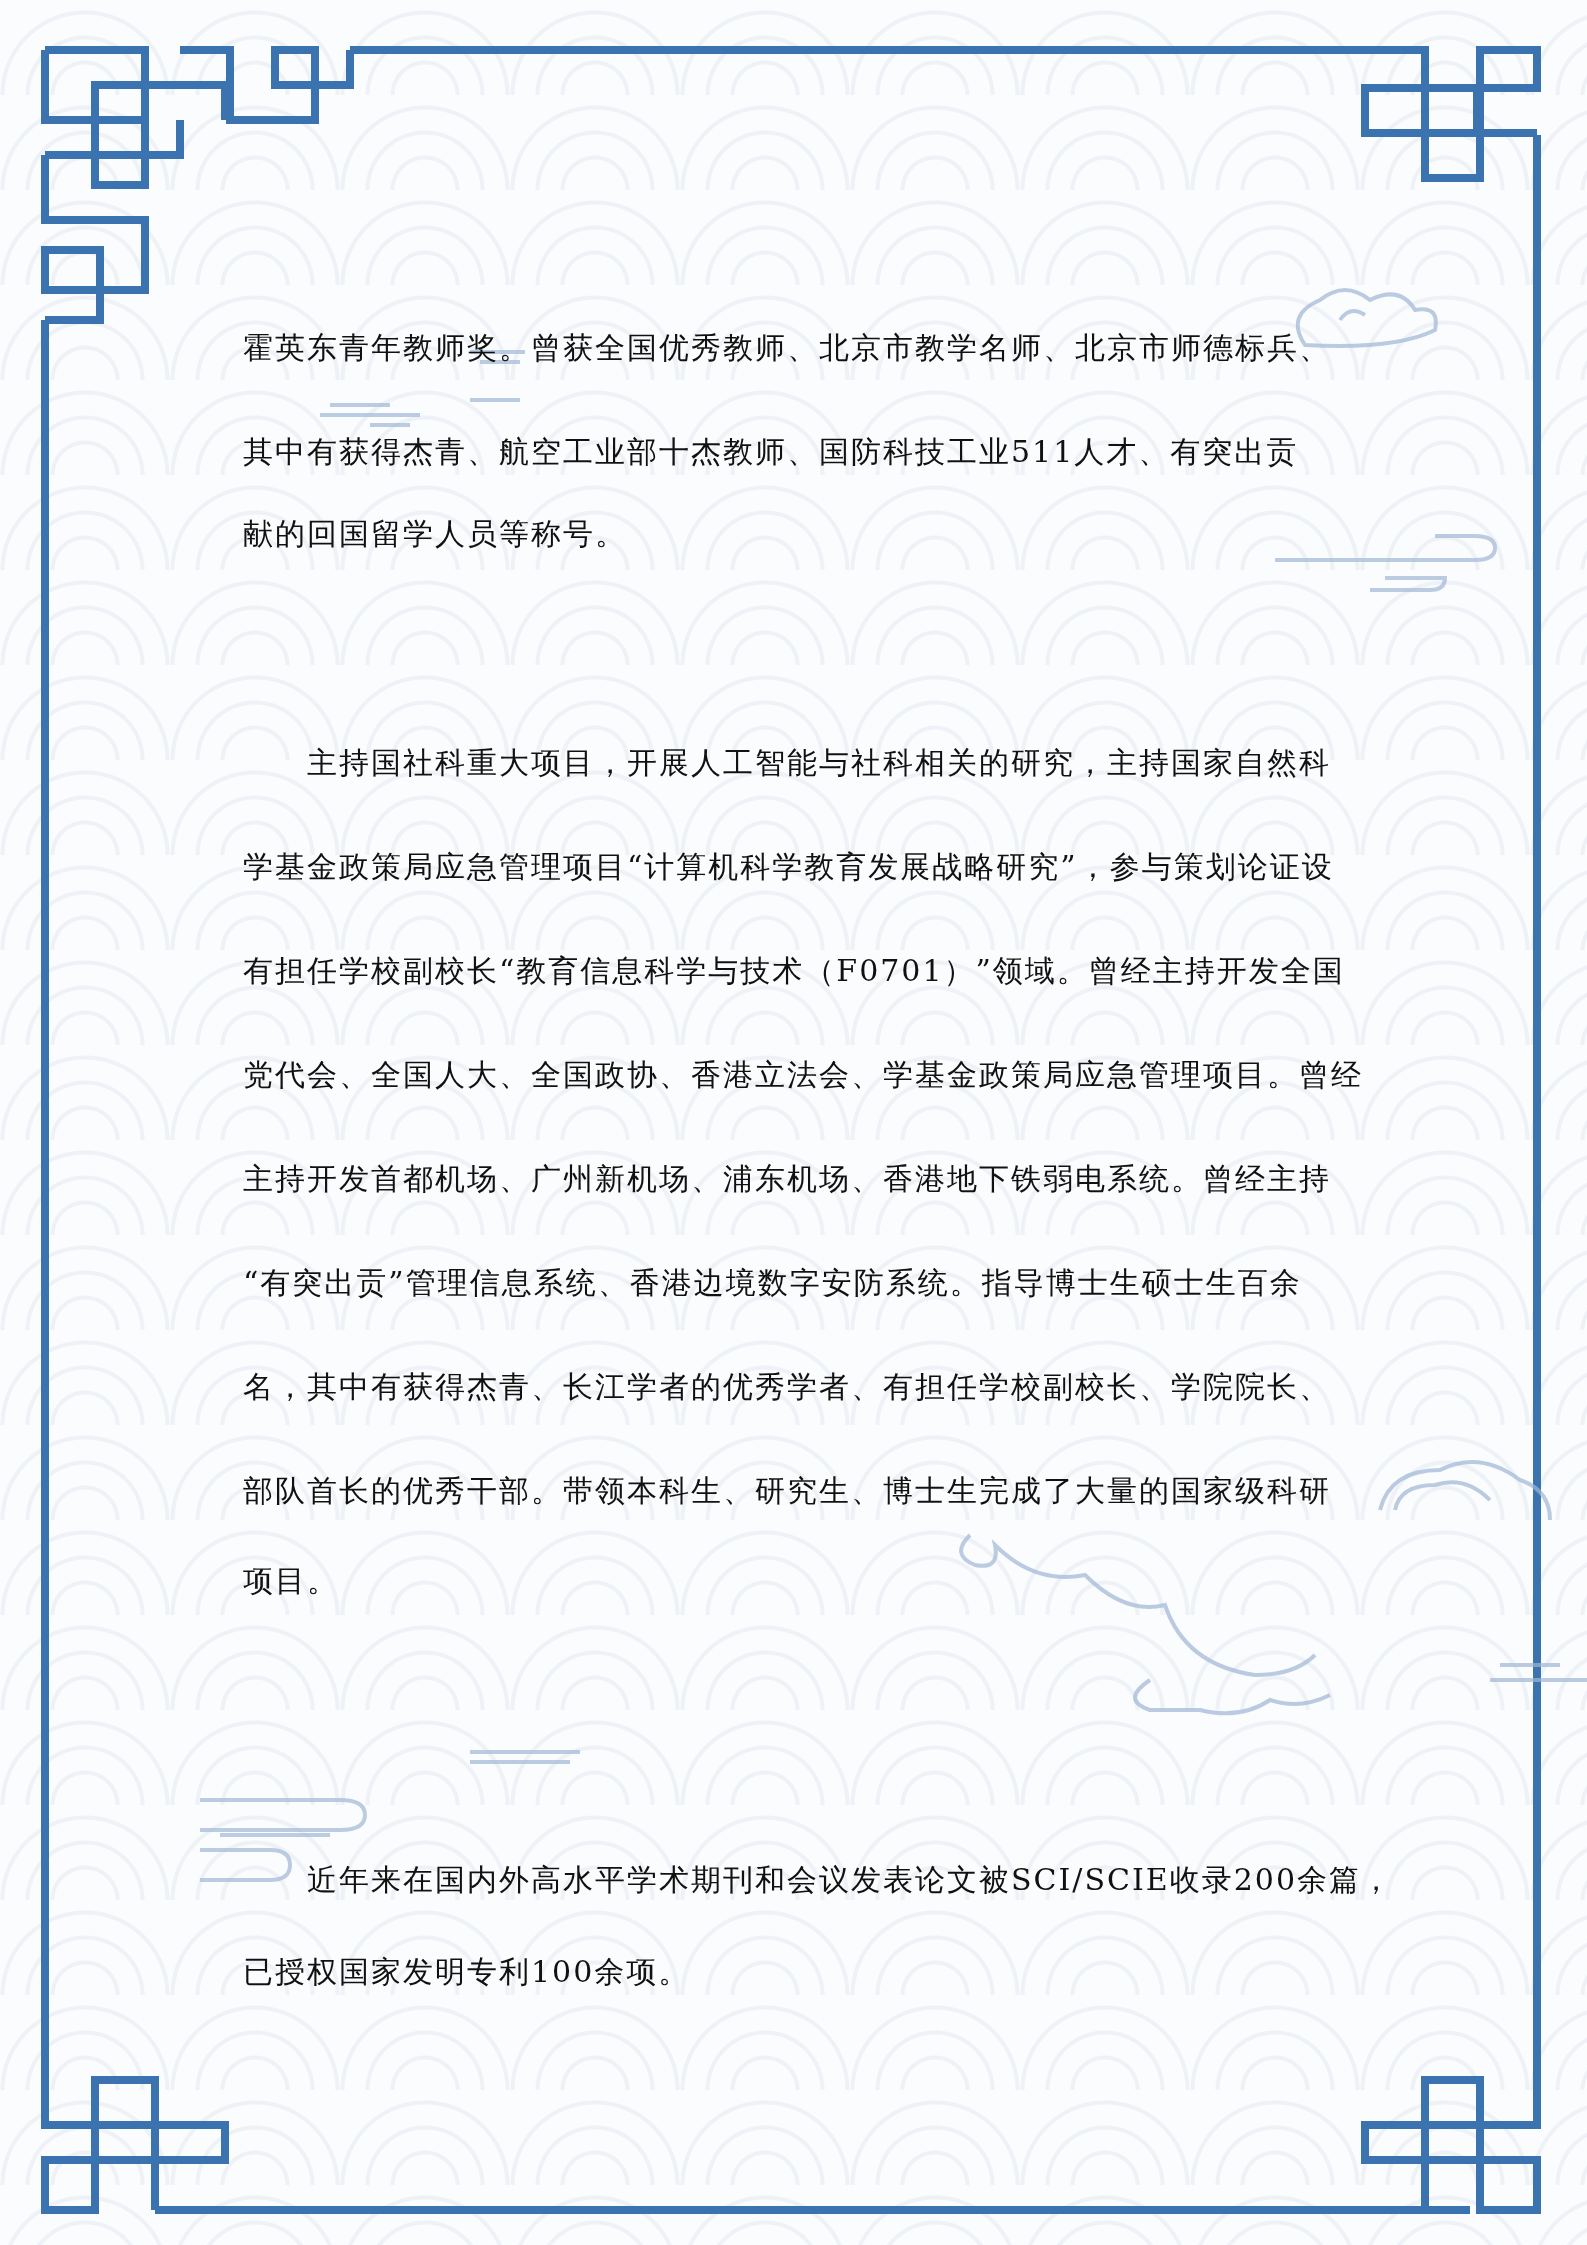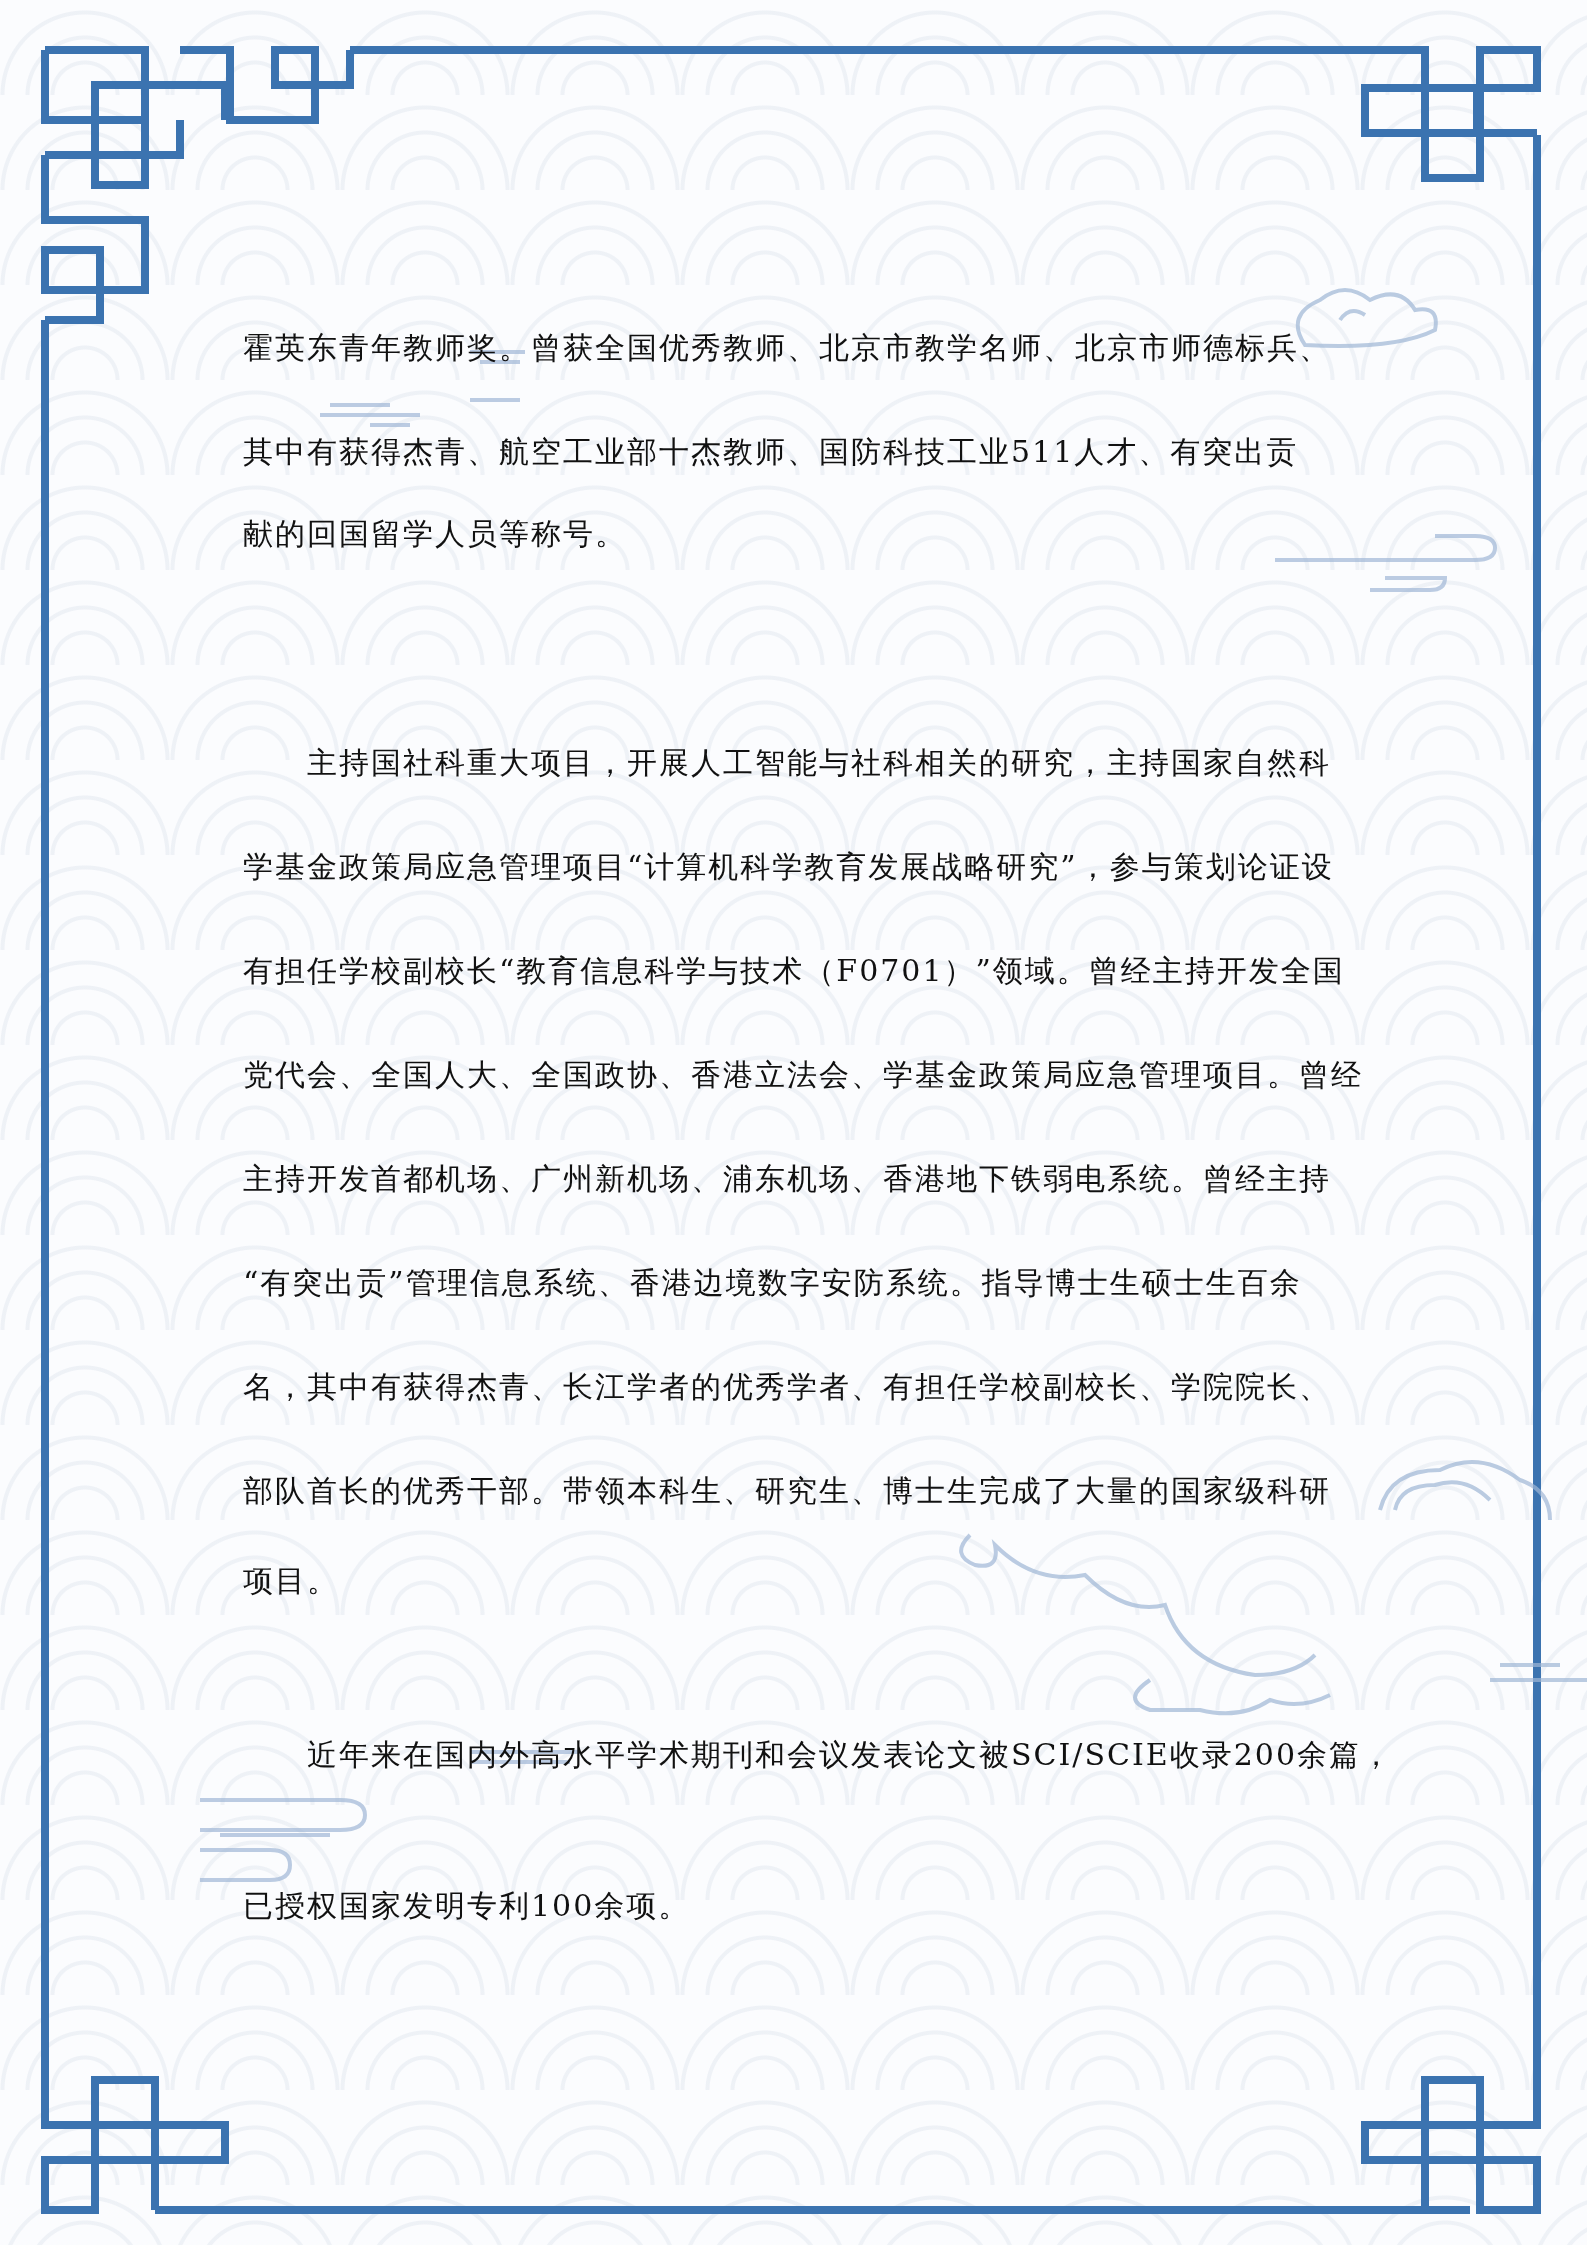--- a/index.html
+++ b/index.html
@@ -93,16 +93,16 @@
     <div class="line" style="top:951px;">有担任学校副校长“教育信息科学与技术（F0701）”领域。曾经主持开发全国</div>
     <div class="line" style="top:1055px;">党代会、全国人大、全国政协、香港立法会、学基金政策局应急管理项目。曾经</div>
     <div class="line" style="top:1159px;">主持开发首都机场、广州新机场、浦东机场、香港地下铁弱电系统。曾经主持</div>
     <div class="line" style="top:1263px;">“有突出贡”管理信息系统、香港边境数字安防系统。指导博士生硕士生百余</div>
     <div class="line" style="top:1367px;">名，其中有获得杰青、长江学者的优秀学者、有担任学校副校长、学院院长、</div>
     <div class="line" style="top:1471px;">部队首长的优秀干部。带领本科生、研究生、博士生完成了大量的国家级科研</div>
     <div class="line" style="top:1561px;">项目。</div>
   </div>
 
   <div>
-    <div class="line indent" style="top:1735px;">近年来在国内外高水平学术期刊和会议发表论文被SCI/SCIE收录200余篇，</div>
-    <div class="line" style="top:1886px;">已授权国家发明专利100余项。</div>
+    <div class="line indent" style="top:1860px;">近年来在国内外高水平学术期刊和会议发表论文被SCI/SCIE收录200余篇，</div>
+    <div class="line" style="top:1952px;">已授权国家发明专利100余项。</div>
   </div>
 </div>
 
 </body></html>

